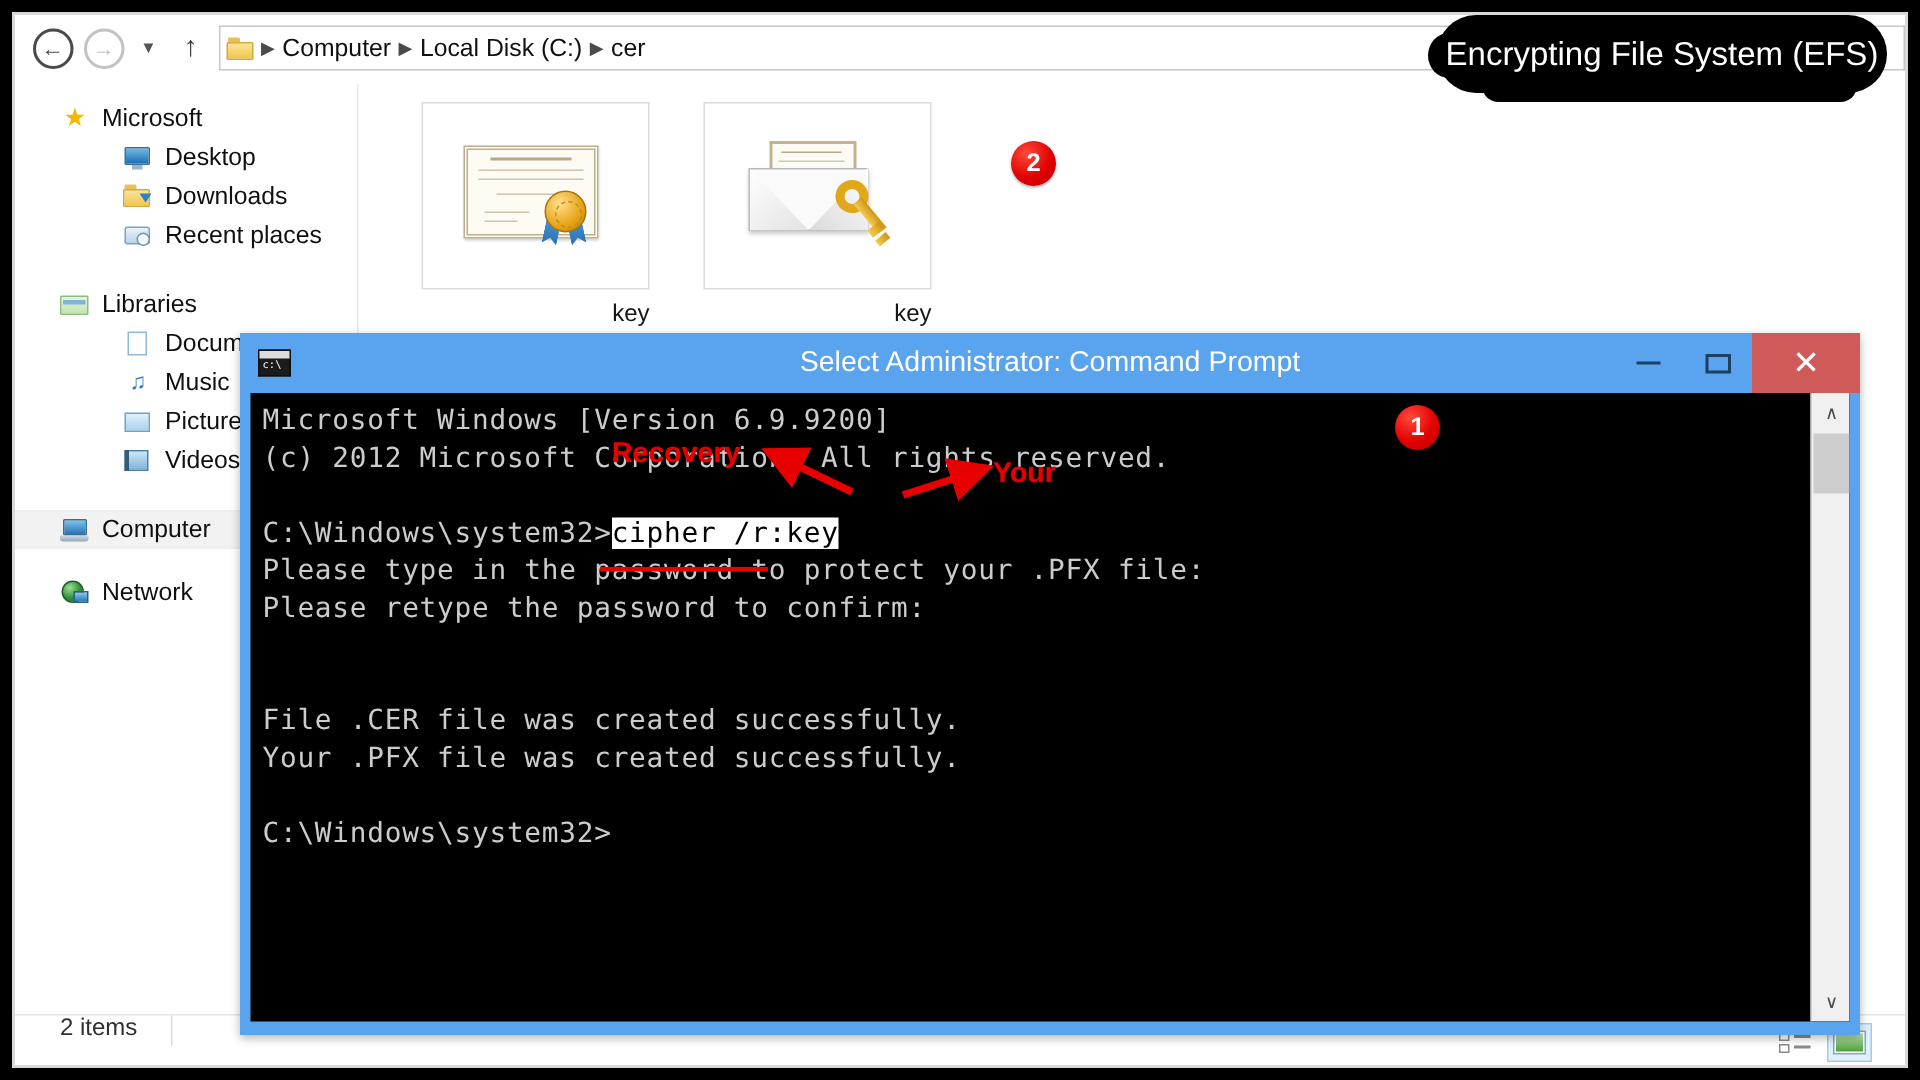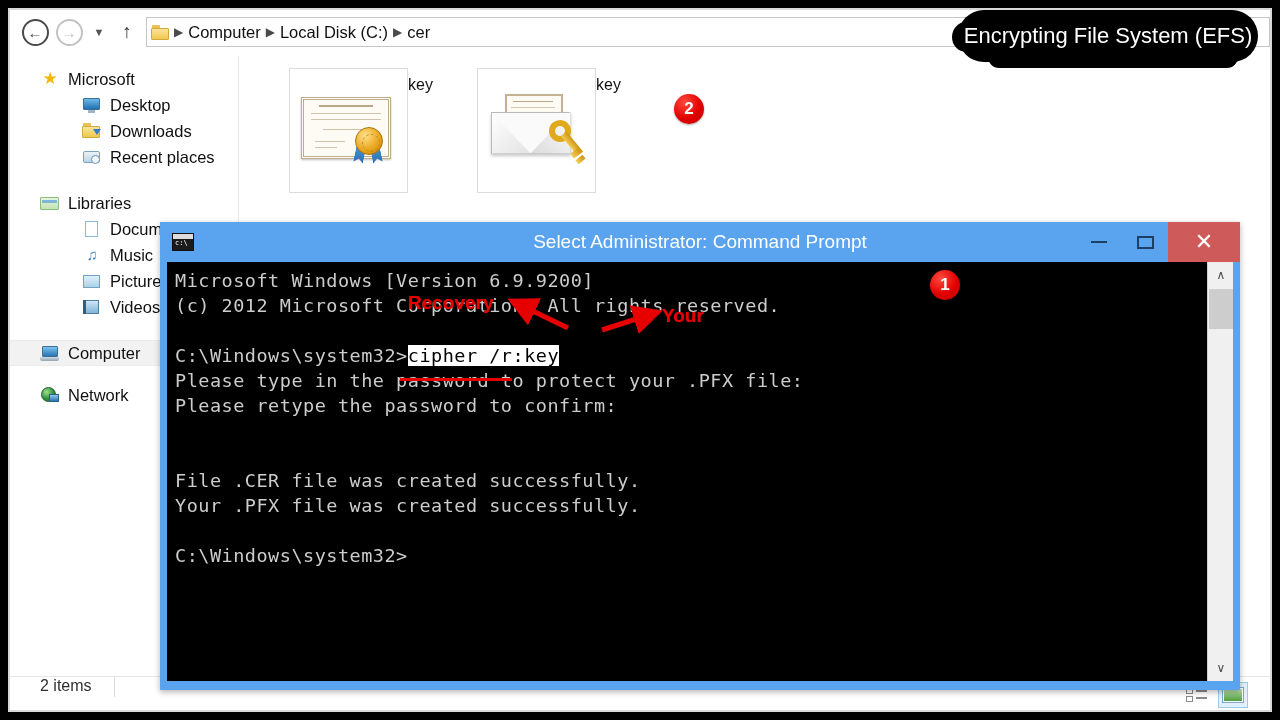--- a/index.html
+++ b/index.html
@@ -269,21 +269,21 @@
     position: absolute;
     left: 228px; top: 48px;
     right: 0; bottom: 36px;
     background: #ffffff;
     border-left: 1px solid #e8e8e8;
     padding: 12px 0 0 50px;
   }
   .tile-row { display: flex; gap: 44px; }
   .tile {
     width: 144px;
-    display: flex; flex-direction: row; align-items: flex-start;
+    display: flex; flex-direction: column; align-items: flex-end;
   }
   .tile-box {
     width: 152px; height: 125px;
     border: 1px solid #dcdcdc;
     background: #ffffff;
     display: flex; align-items: center; justify-content: center;
   }
   .tile-label {
     margin-top: 8px;
     font-size: 16px;

